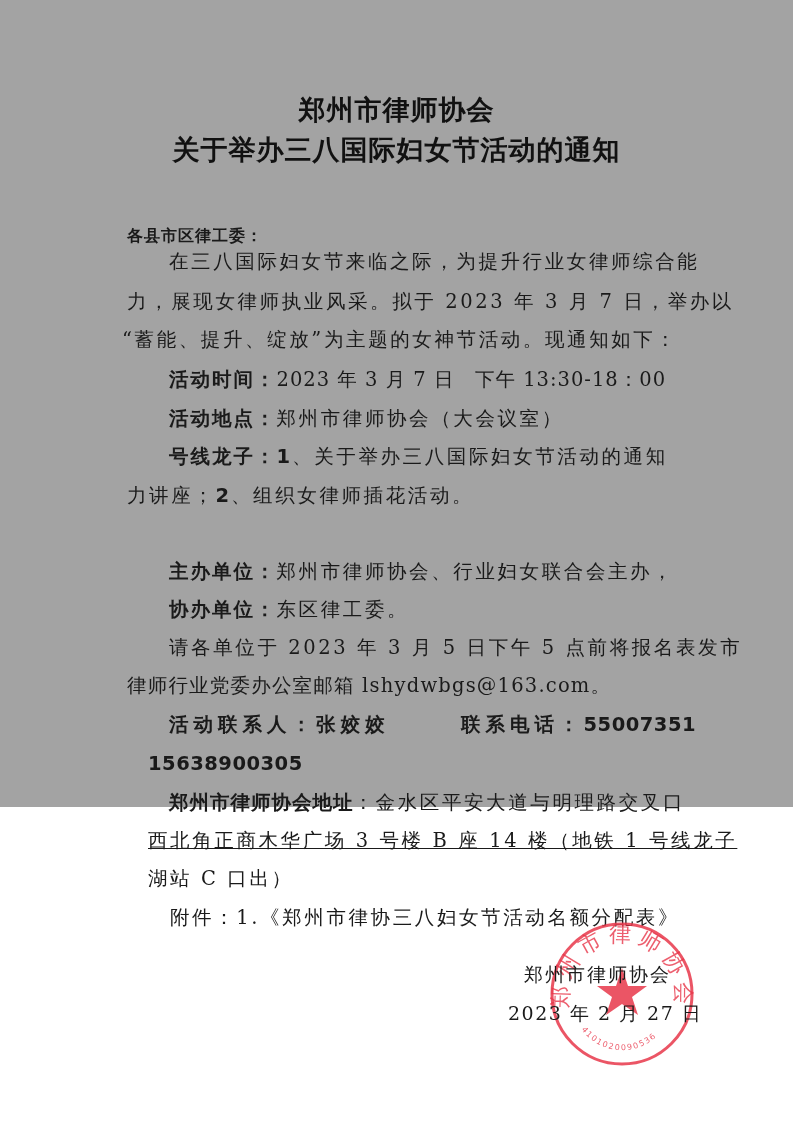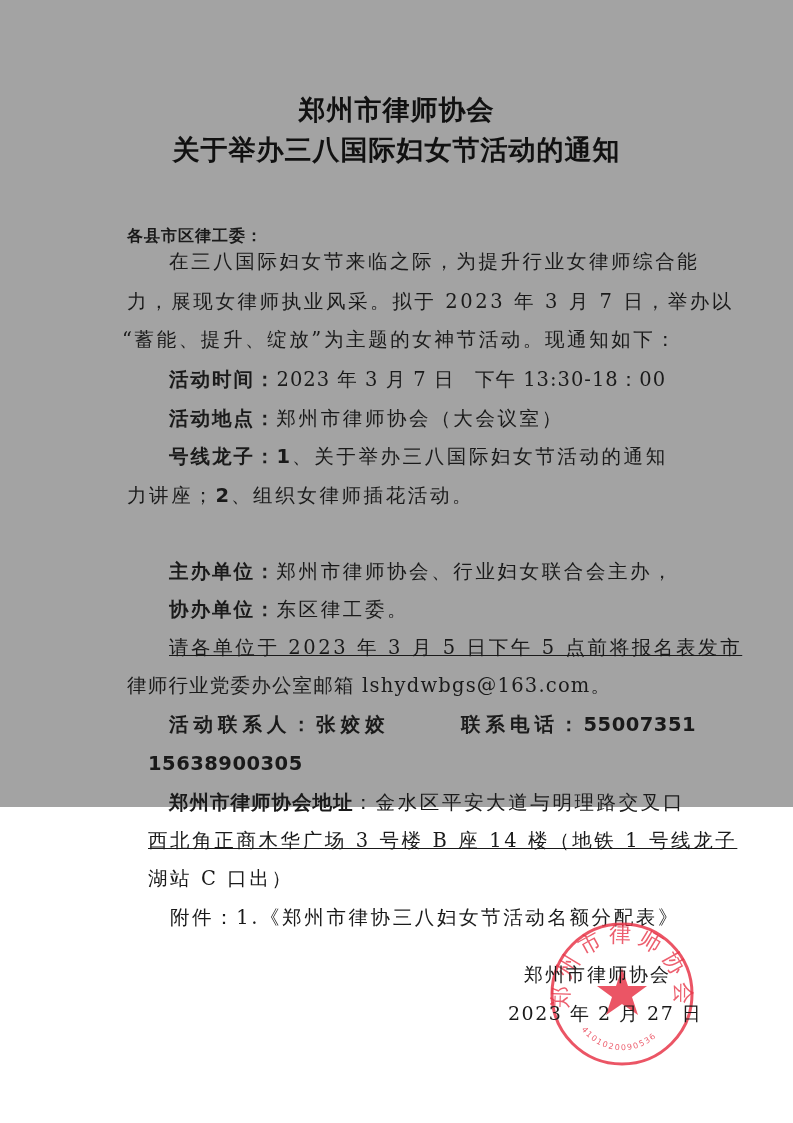--- a/index.html
+++ b/index.html
@@ -50,21 +50,21 @@
 
 
   <div class="line ind" style="top:598px;">
     <span class="b">协办单位：</span><span>东区律工委。</span>
   </div>
 
   <div class="line ind" style="top:560px;">
     <span class="b">主办单位：</span><span>郑州市律师协会、行业妇女联合会主办，</span>
   </div>
 
-  <div class="line ind" style="top:636px;text-decoration:underline;">请各单位于 2023 年 3 月 5 日下午 5 点前将报名表发市</div>
+  <div class="line ind" style="top:636px;">请各单位于 2023 年 3 月 5 日下午 5 点前将报名表发市</div>
   <div class="line" style="top:674px; letter-spacing:1.2px;">律师行业党委办公室邮箱 lshydwbgs@163.com。</div>
 
   <div class="line ind b" style="top:713px; letter-spacing:5px; width:490px;">
     <span>活动联系人：</span><span>张姣姣</span>
     <span style="position:absolute; left:292px;"><span>联系电话：</span><span style="letter-spacing:0.5px;">55007351</span></span>
   </div>
   <div class="line b addr" style="top:752px; letter-spacing:0.5px;">15638900305</div>
 
   <div class="line ind" style="top:791px;">
     <span class="b" style="letter-spacing:1px;">郑州市律师协会地址</span><span>：</span><span>金水区平安大道与明理路交叉口</span>

